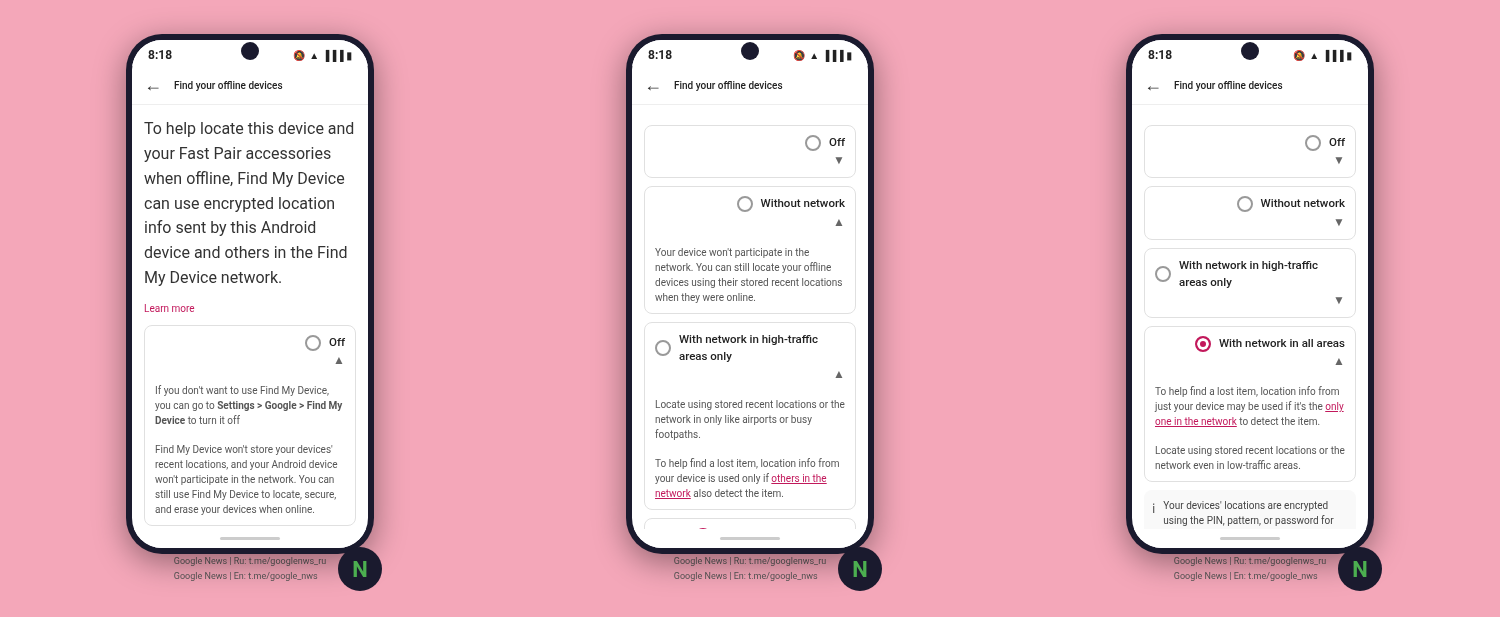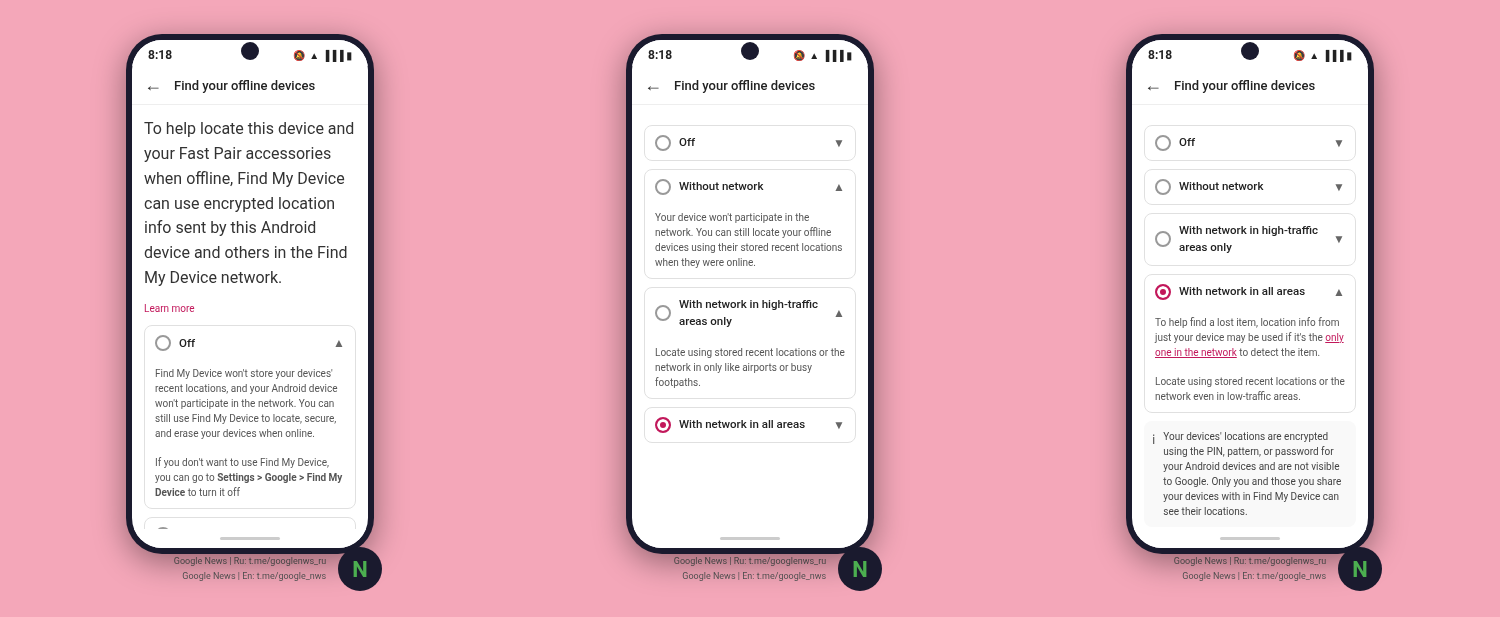--- a/index.html
+++ b/index.html
@@ -80,21 +80,21 @@
     }
 
     .back-arrow {
       color: #333;
       font-size: 18px;
       margin-right: 12px;
       cursor: pointer;
     }
 
     .top-title {
-      font-size: 13px;
+      font-size: 10px;
       font-weight: 500;
       color: #222;
     }
 
     .phone-content {
       flex: 1;
       overflow-y: auto;
       padding: 12px;
       font-size: 11px;
       color: #333;
@@ -119,22 +119,23 @@
     .option-item {
       border: 1px solid #e0e0e0;
       border-radius: 8px;
       margin: 8px 0;
       padding: 8px 10px;
       background: #fff;
     }
 
     .option-header {
       display: flex;
-      align-items: center;
+      align-items: flex-end;
       justify-content: space-between;
+      flex-direction: column;
     }
 
     .option-left {
       display: flex;
       align-items: center;
       gap: 8px;
     }
 
     .radio-circle {
       width: 16px;
@@ -198,21 +199,21 @@
       height: 44px;
       position: absolute;
       bottom: -8px;
       right: -8px;
     }
 
     .footer-text {
       font-size: 9px;
       color: #555;
       margin-top: 0;
-      text-align: right;
+      text-align: left;
       line-height: 1.6;
     }
 
     .divider-bar {
       width: 60px;
       height: 3px;
       background: #ccc;
       border-radius: 2px;
       margin: 4px auto 4px;
     }
@@ -249,24 +250,24 @@
         
         <div class="option-item">
           <div class="option-header">
             <div class="option-left">
               <div class="radio-circle"></div>
               <span class="option-label">Off</span>
             </div>
             <span class="chevron">▲</span>
           </div>
           <div class="option-desc">
+            If you don't want to use Find My Device, you can go to <strong>Settings &gt; Google &gt; Find My Device</strong> to turn it off
+          </div>
+          <div class="option-desc">
             Find My Device won't store your devices' recent locations, and your Android device won't participate in the network. You can still use Find My Device to locate, secure, and erase your devices when online.
-          </div>
-          <div class="option-desc">
-            If you don't want to use Find My Device, you can go to <strong>Settings &gt; Google &gt; Find My Device</strong> to turn it off
           </div>
         </div>
 
         
         <div class="option-item">
           <div class="option-header">
             <div class="option-left">
               <div class="radio-circle"></div>
               <span class="option-label">Without network</span>
             </div>
@@ -336,20 +337,23 @@
           <div class="option-header">
             <div class="option-left">
               <div class="radio-circle"></div>
               <span class="option-label">With network in high-traffic areas only</span>
             </div>
             <span class="chevron">▲</span>
           </div>
           <div class="option-desc">
             Locate using stored recent locations or the network in only like airports or busy footpaths.
           </div>
+          <div class="option-desc">
+            To help find a lost item, location info from your device is used only if <span class="link-text">others in the network</span> also detect the item.
+          </div>
         </div>
 
         <div class="option-item">
           <div class="option-header">
             <div class="option-left">
               <div class="radio-circle selected"></div>
               <span class="option-label">With network in all areas</span>
             </div>
             <span class="chevron">▼</span>
           </div>

